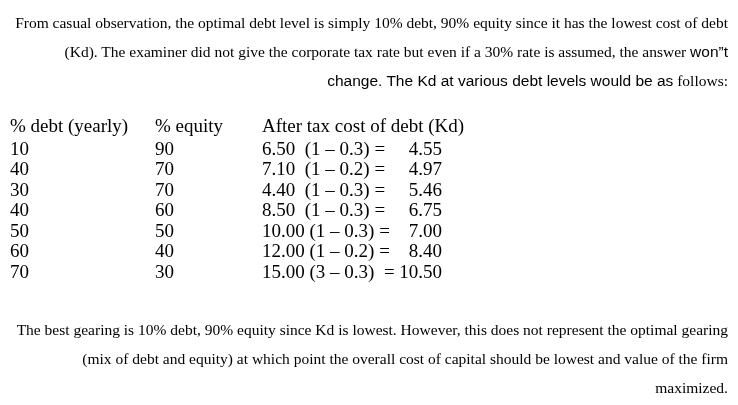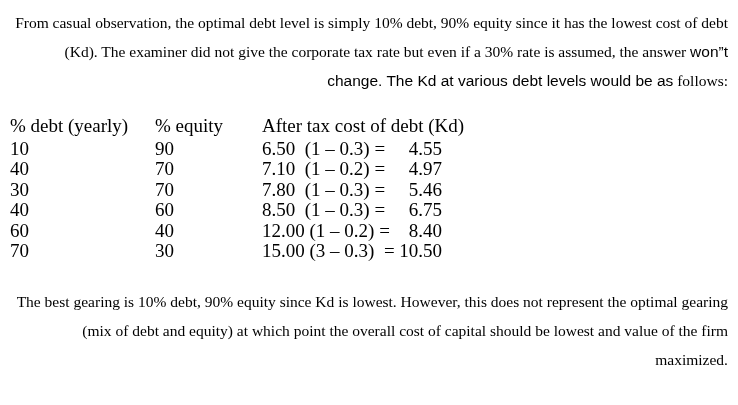--- a/index.html
+++ b/index.html
@@ -46,21 +46,21 @@
     font-weight: normal;
     padding: 0;
     vertical-align: top;
     white-space: pre;
   }
   table.calc th.c0, table.calc td.c0 { width: 145px; }
   table.calc th.c1, table.calc td.c1 { width: 107px; }
   table.calc th.c2, table.calc td.c2 { width: 300px; margin-top: 20px; }
   table.calc tr.head th { padding-bottom: 2px; }
   .closing {
-    margin-top: 25px;
+    margin-top: 33px;
   }
 </style>
 </head>
 <body>
 
 <div class="page">
 
   <p class="para intro"><span>From casual observation, the optimal debt level is simply 10% debt, 90% equity since it has the lowest cost of debt (Kd). The examiner did not give the corporate tax rate but even if a 30% rate is assumed, the answer </span><span class="sans">won”t change. The Kd at various debt levels would be as</span><span> follows:</span></p>
 
   <table class="calc">
@@ -78,26 +78,31 @@
         <td class="c2">6.50  (1 – 0.3) =     4.55</td>
       </tr>
       <tr>
         <td class="c0">40</td>
         <td class="c1">70</td>
         <td class="c2">7.10  (1 – 0.2) =     4.97</td>
       </tr>
       <tr>
         <td class="c0">30</td>
         <td class="c1">70</td>
-        <td class="c2">7.80  (1 – 0.3) =     5.46</td>
+        <td class="c2">4.40  (1 – 0.3) =     5.46</td>
       </tr>
       <tr>
         <td class="c0">40</td>
         <td class="c1">60</td>
         <td class="c2">8.50  (1 – 0.3) =     6.75</td>
+      </tr>
+      <tr>
+        <td class="c0">50</td>
+        <td class="c1">50</td>
+        <td class="c2">10.00 (1 – 0.3) =    7.00</td>
       </tr>
       <tr>
         <td class="c0">60</td>
         <td class="c1">40</td>
         <td class="c2">12.00 (1 – 0.2) =    8.40</td>
       </tr>
       <tr>
         <td class="c0">70</td>
         <td class="c1">30</td>
         <td class="c2">15.00 (3 – 0.3)  = 10.50</td>

